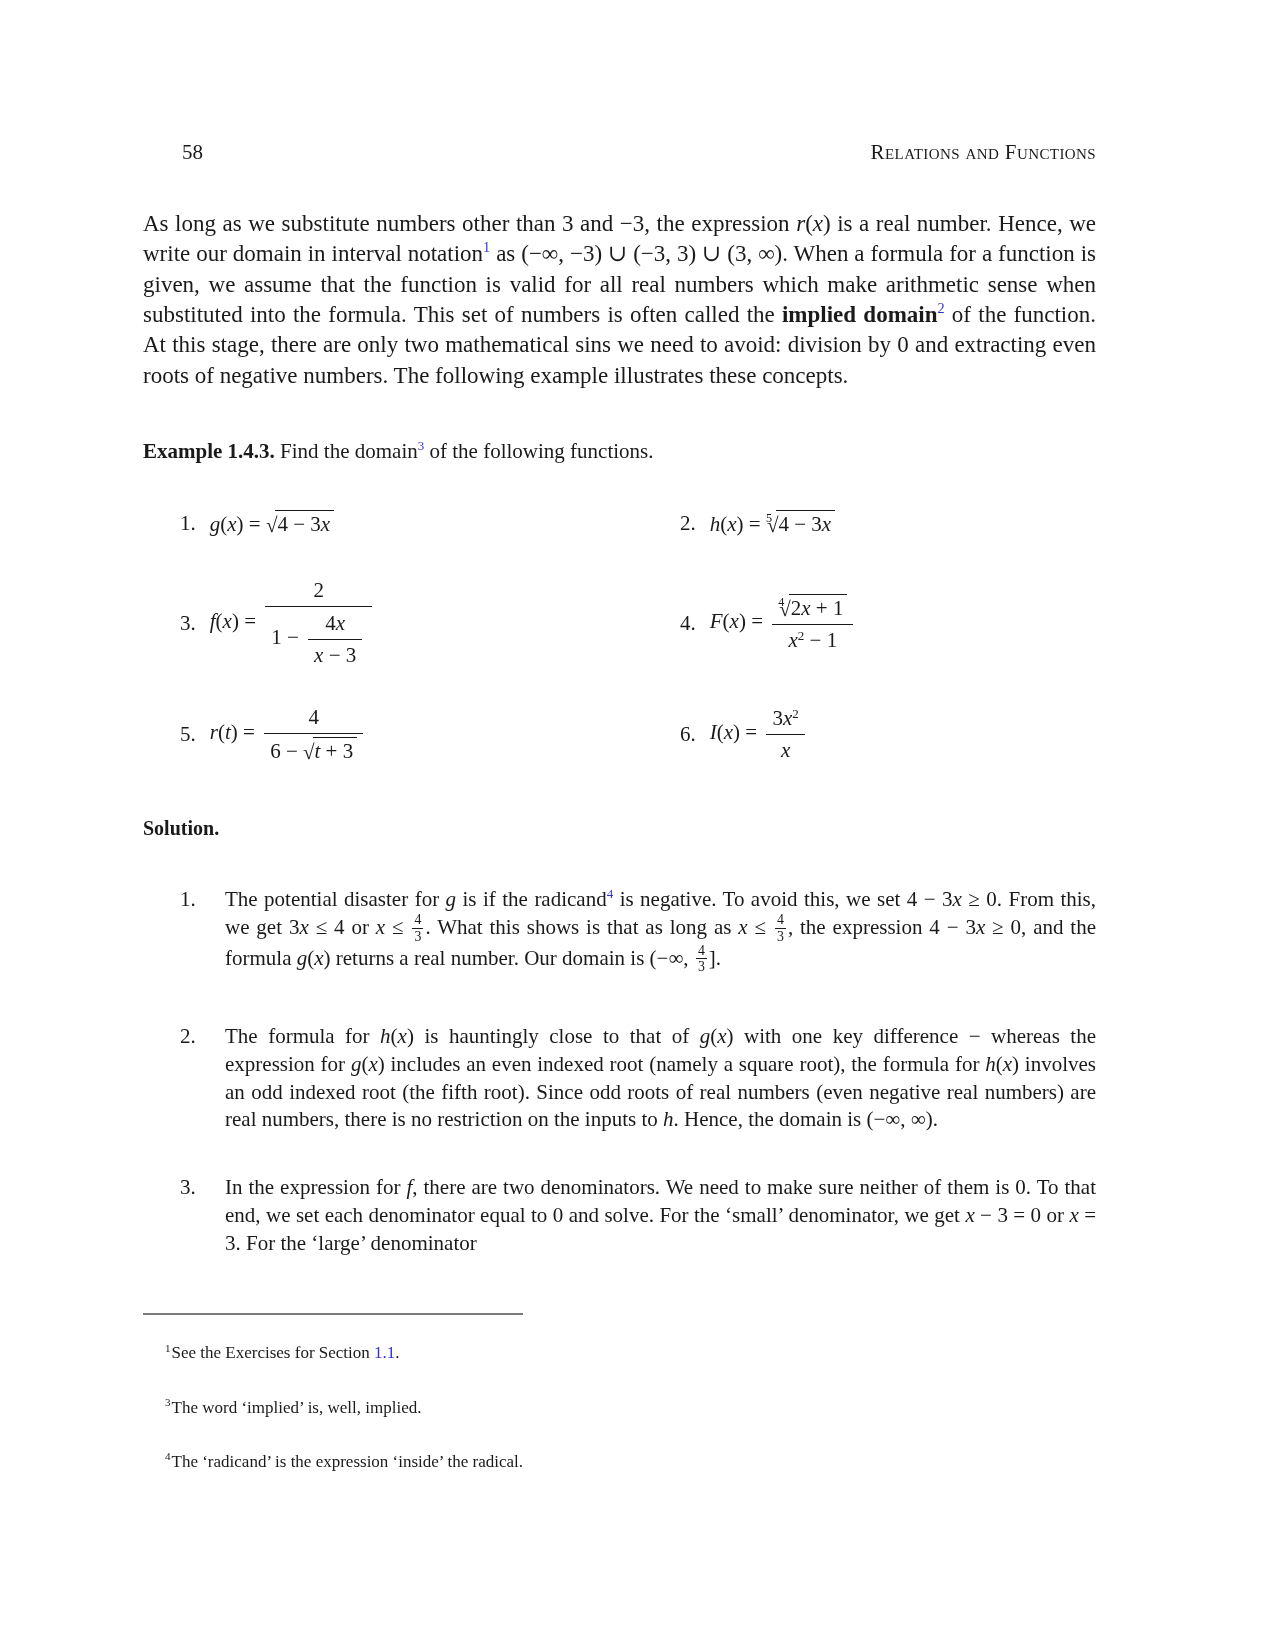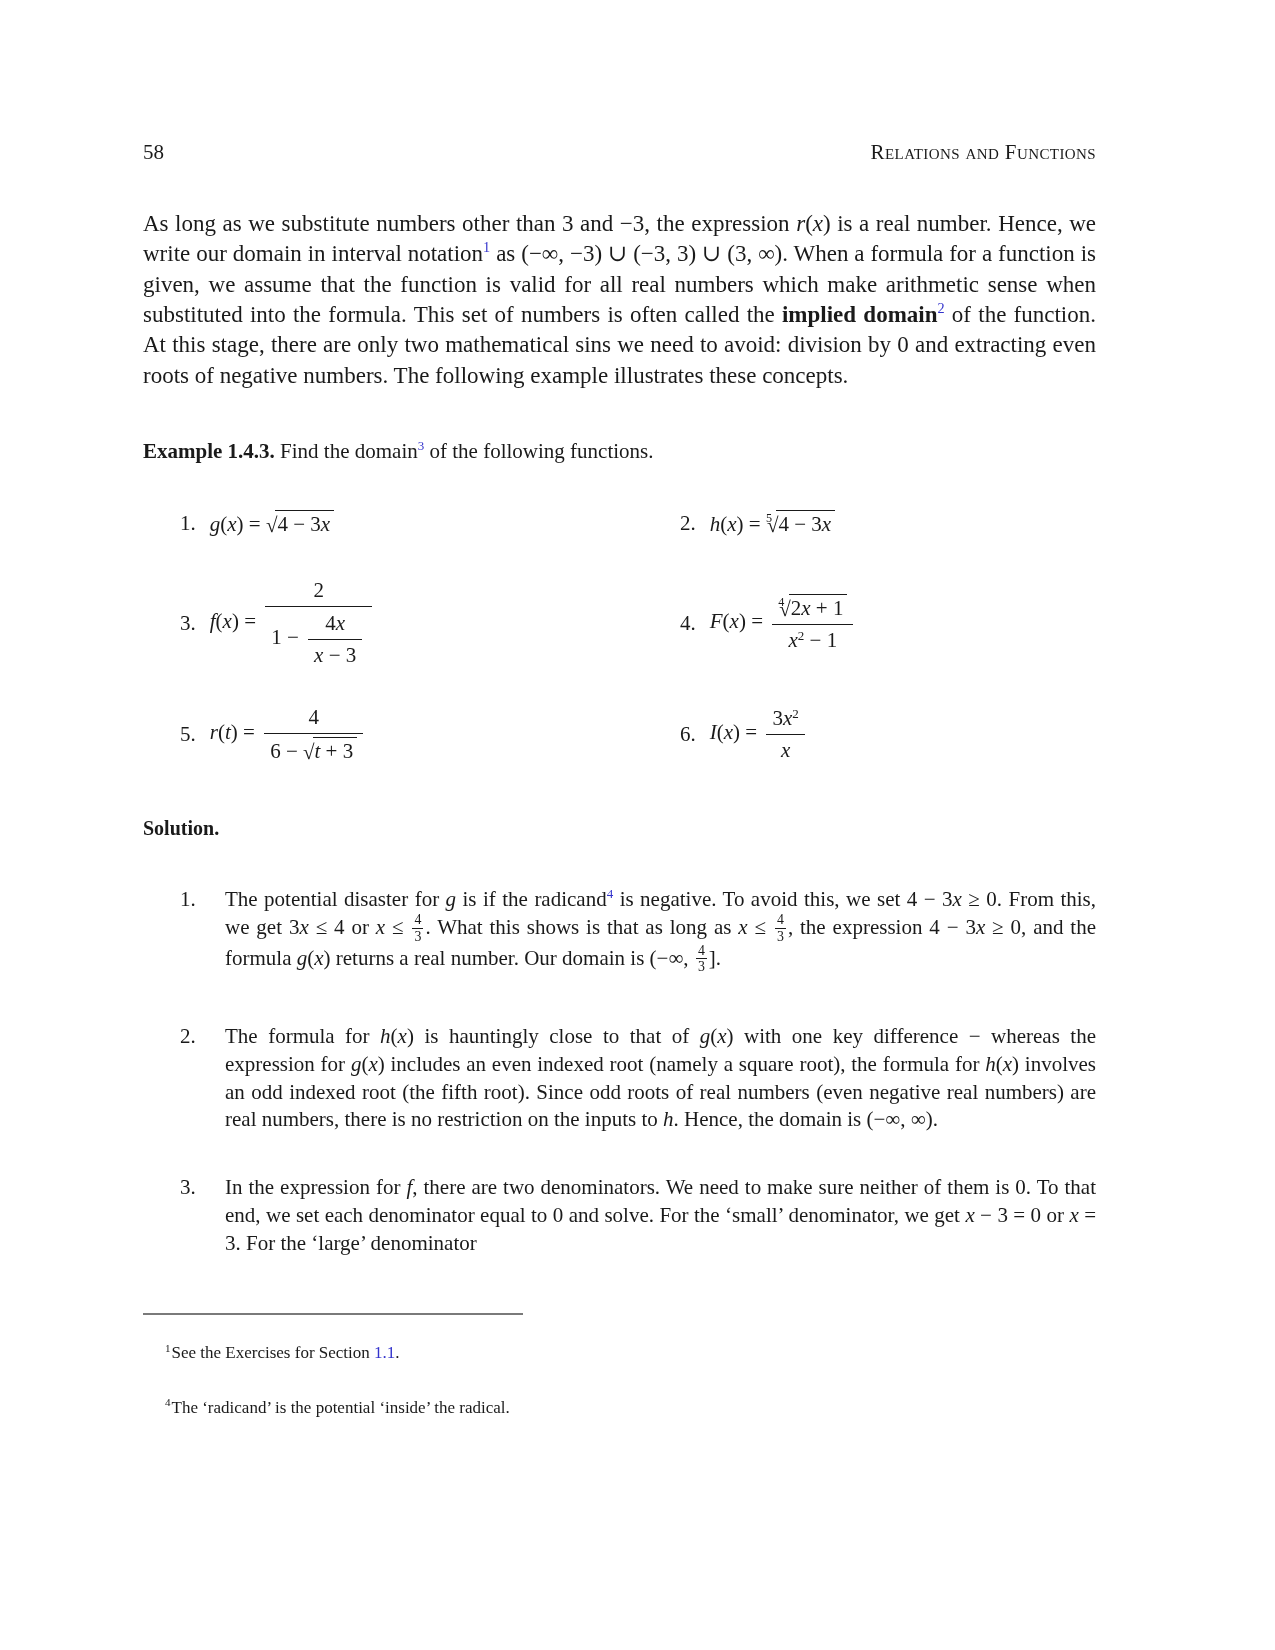--- a/index.html
+++ b/index.html
@@ -3,21 +3,21 @@
 <meta charset="utf-8">
 <style>
   html,body{margin:0;padding:0;}
   body{
     width:1275px;height:1650px;background:#ffffff;overflow:hidden;
     font-family:"Liberation Serif","DejaVu Serif",serif;
     color:#1a1a1a;
   }
   .page{box-sizing:border-box;width:1275px;height:1650px;padding:140px 179px 0 143px;}
   
-  .pg-header{display:flex;justify-content:space-between;align-items:flex-start;font-size:21px;}
+  .pg-header{display:flex;justify-content:space-between;align-items:flex-start;font-size:21px;margin-left:39px;}
   .chapter{font-variant:small-caps;letter-spacing:.4px;}
   
   .para{font-size:23px;line-height:1.32;text-align:justify;}
   .intro{margin-top:44px;}
   .example-heading{margin-top:48px;font-size:21px;}
   .seg{}
   .it{font-style:italic;}
   .bd{font-weight:bold;}
   .ref{color:#3333CC;font-size:0.62em;vertical-align:0.6em;line-height:0;}
   .link{color:#3333CC;}
@@ -122,17 +122,20 @@
       <div class="sol-body"><span class="seg">In the expression for </span><span class="seg it">f</span><span class="seg">, there are two denominators. We need to make sure neither of them is 0. To that end, we set each denominator equal to 0 and solve. For the ‘small’ denominator, we get </span><span class="seg it">x</span><span class="seg"> − 3 = 0 or </span><span class="seg it">x</span><span class="seg"> = 3. For the ‘large’ denominator</span></div>
     </div>
   </div>
 
   <div class="footnotes">
     <div class="fn-rule"></div>
     <div class="footnote">
       <sup class="fn-mark">1</sup><span><span class="seg">See the Exercises for Section </span><span class="link">1.1</span><span class="seg">.</span></span>
     </div>
     <div class="footnote">
-      <sup class="fn-mark">4</sup><span><span class="seg">The ‘radicand’ is the potential ‘inside’ the radical.</span></span>
+      <sup class="fn-mark">3</sup><span><span class="seg">The word ‘implied’ is, well, implied.</span></span>
+    </div>
+    <div class="footnote">
+      <sup class="fn-mark">4</sup><span><span class="seg">The ‘radicand’ is the expression ‘inside’ the radical.</span></span>
     </div>
   </div>
 
 </div>
 
 </body></html>

